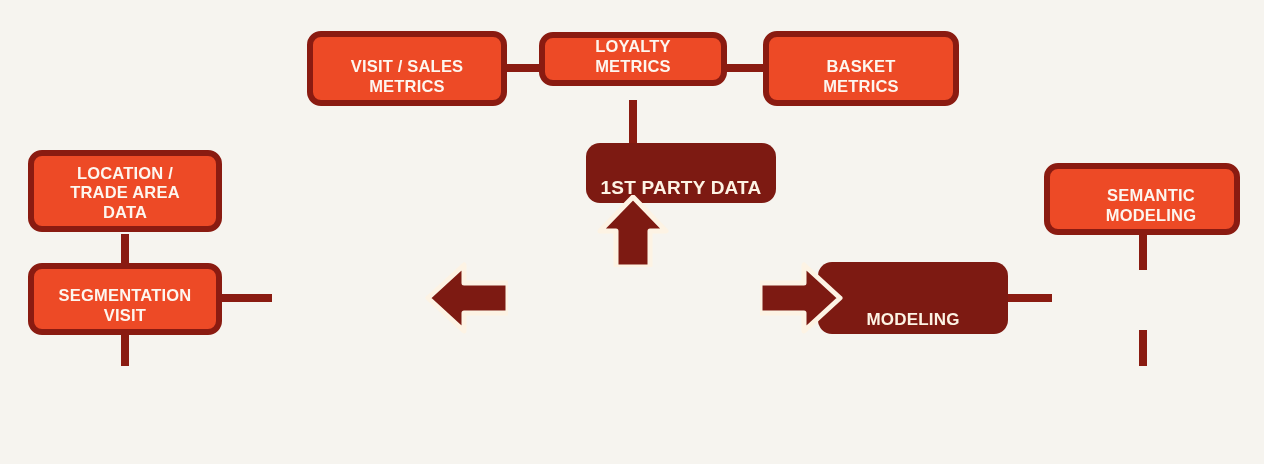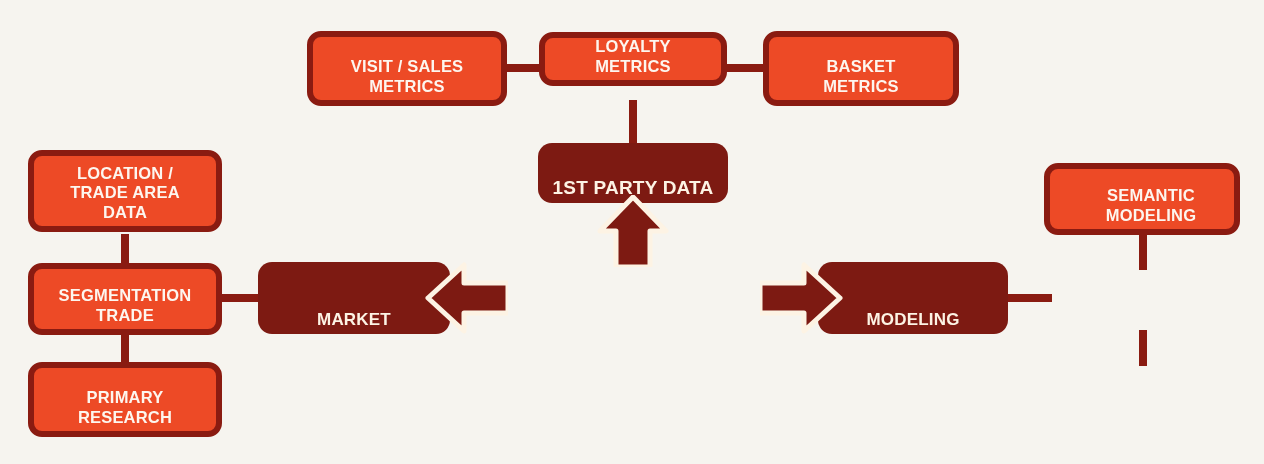--- a/index.html
+++ b/index.html
@@ -61,21 +61,21 @@
     border: none;
     color: #fdf3e4;
     font-weight: bold;
   }
   .node.solid.hub {
     font-size: 31px;
     letter-spacing: 0.5px;
     border-radius: 18px;
   }
   .node.solid.mid { font-size: 17px; }
-  .node.solid.party { font-size: 19px; }
+  .node.solid.party { font-size: 19px; margin-left: 48px; }
 
   
   .arrow {
     position: absolute;
     z-index: 4;
   }
   .arrow svg { display: block; }
 </style>
 </head>
 <body>
@@ -124,31 +124,24 @@
   </div>
 
   <div class="node leaf" style="left:28px; top:150px; width:194px; height:82px;">
     <span class="label">LOCATION /
 TRADE AREA
 DATA</span>
   </div>
 
   <div class="node leaf" style="left:28px; top:263px; width:194px; height:72px;">
     <span class="label">SEGMENTATION
-TRADE</span>
+VISIT</span>
   </div>
 
-  <div class="node leaf" style="left:28px; top:362px; width:194px; height:75px;">
-    <span class="label">PRIMARY
-RESEARCH</span>
-  </div>
 
-  <div class="node solid mid" style="left:258px; top:262px; width:192px; height:72px;">
-    <span class="label">MARKET</span>
-  </div>
 
   <div class="arrow" style="left:424px; top:262px; width:84px; height:72px;">
     <svg width="84" height="72" viewBox="0 0 84 72">
       <path d="M4 36 L40 3 L40 21 L84 21 L84 51 L40 51 L40 69 Z" fill="#7d1a12" stroke="#fdf3e4" stroke-width="5" stroke-linejoin="round"></path>
     </svg>
   </div>
 
 
   <div class="arrow" style="left:760px; top:262px; width:84px; height:72px;">
     <svg width="84" height="72" viewBox="0 0 84 72">

